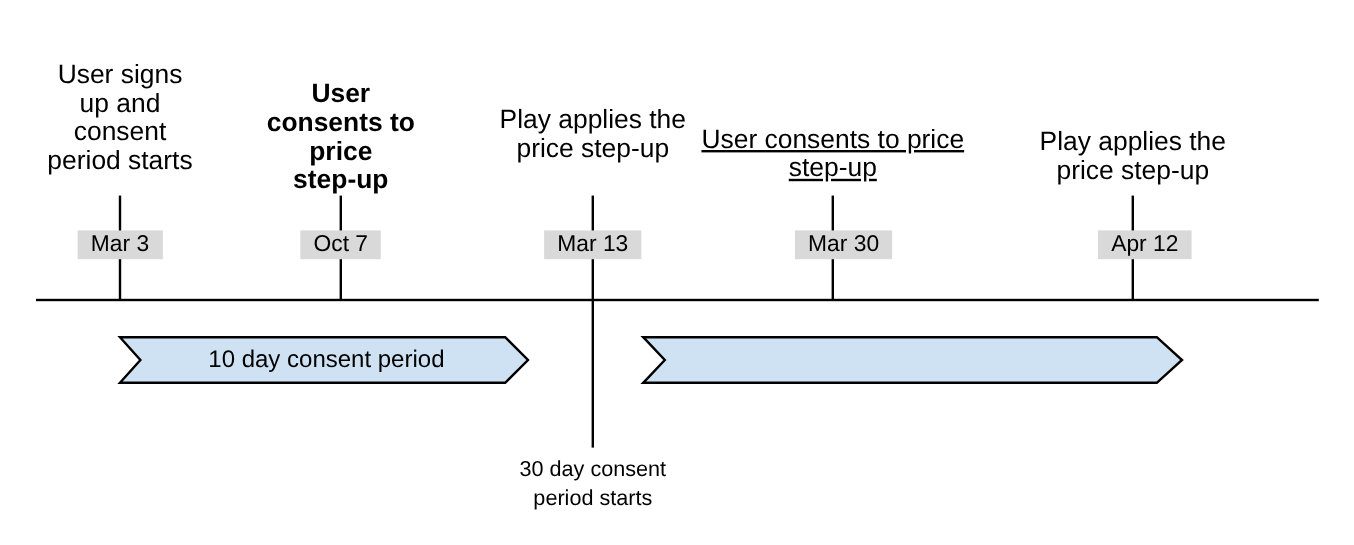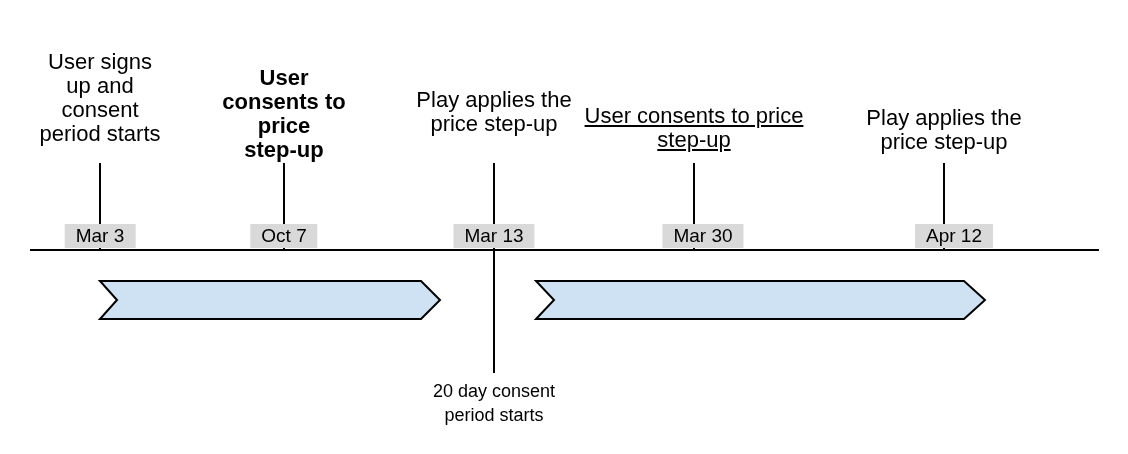--- a/index.html
+++ b/index.html
@@ -62,21 +62,21 @@
     left:-1px;
     top:163px;
     width:2px;
     height:87px;
     background:var(--line);
     z-index:0;
   }
   .chip{
     position:absolute;
     left:0;
-    top:224px;
+    top:192px;
     transform:translateX(-50%);
     background:var(--date-chip-bg);
     font-size:19px;
     line-height:22px;
     padding:1px 11px;
     white-space:nowrap;
     z-index:2;
   }
   .below-note{
     position:absolute;
@@ -139,32 +139,33 @@
 step-up</div>
     <div class="tick"></div>
     <div class="chip">Oct 7</div>
   </div>
 
   <div class="event e3">
     <div class="ev-label">Play applies the
 price step-up</div>
     <div class="tick"></div>
     <div class="chip">Mar 13</div>
-    <div class="below-note">20 day consent
+    <div class="below-note">30 day consent
 period starts</div>
   </div>
 
   <div class="event e4">
     <div class="ev-label">User consents to price
 step-up</div>
     <div class="tick"></div>
     <div class="chip">Mar 30</div>
   </div>
 
   <div class="event e5">
     <div class="ev-label">Play applies the
 price step-up</div>
     <div class="tick"></div>
     <div class="chip">Apr 12</div>
   </div>
 
+  <div class="period-label p1">10 day consent period</div>
 
 </div>
 
 </body></html>

